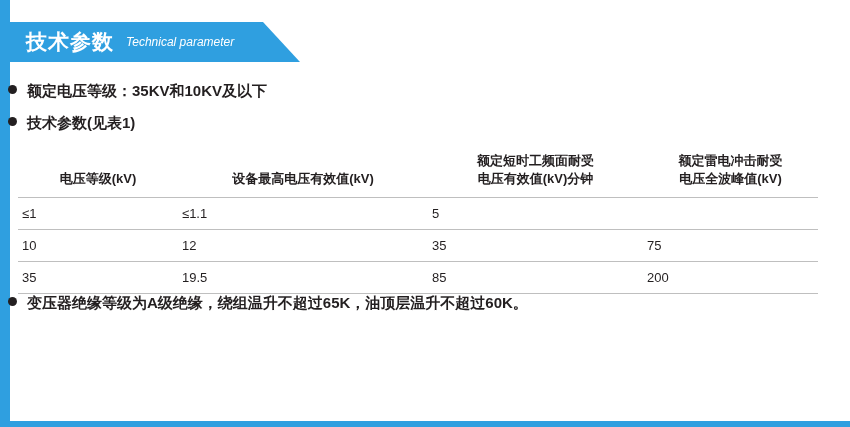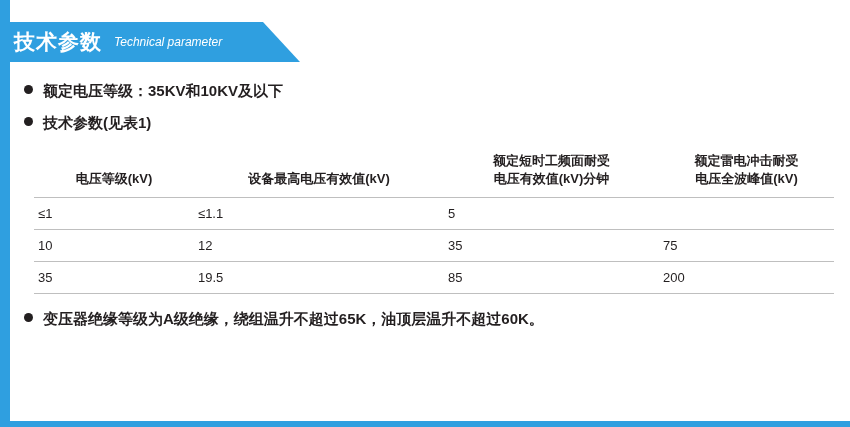--- a/index.html
+++ b/index.html
@@ -48,36 +48,36 @@
     width: 0;
     height: 0;
     border-top: 40px solid #ffffff;
     border-left: 37px solid transparent;
   }
   .header-title {
     color: #ffffff;
     font-size: 21px;
     font-weight: bold;
     letter-spacing: 1px;
-    margin-left: 14px;
+    margin-left: 26px;
     position: relative;
     z-index: 2;
   }
   .header-sub {
     color: #ffffff;
     font-size: 12px;
     margin-left: 12px;
     position: relative;
     z-index: 2;
     font-style: italic;
   }
   
   .content {
     position: absolute;
-    left: 24px;
+    left: 8px;
     top: 82px;
     width: 826px;
   }
   .bullet-row {
     display: flex;
     align-items: baseline;
     margin-bottom: 14px;
   }
   .bullet-dot {
     width: 9px;
@@ -123,21 +123,20 @@
     vertical-align: middle;
   }
   table.spec tr.last-row td {
     border-bottom: 1px solid #bfbfbf;
   }
   col.c1 { width: 160px; }
   col.c2 { width: 250px; }
   col.c3 { width: 215px; }
   col.c4 { width: 175px; }
   .notes {
-    margin-top: 16px;
   }
   .notes .bullet-row {
     margin-bottom: 10px;
   }
   
   .bottom-bar {
     position: absolute;
     left: 0;
     bottom: 0;
     width: 850px;

